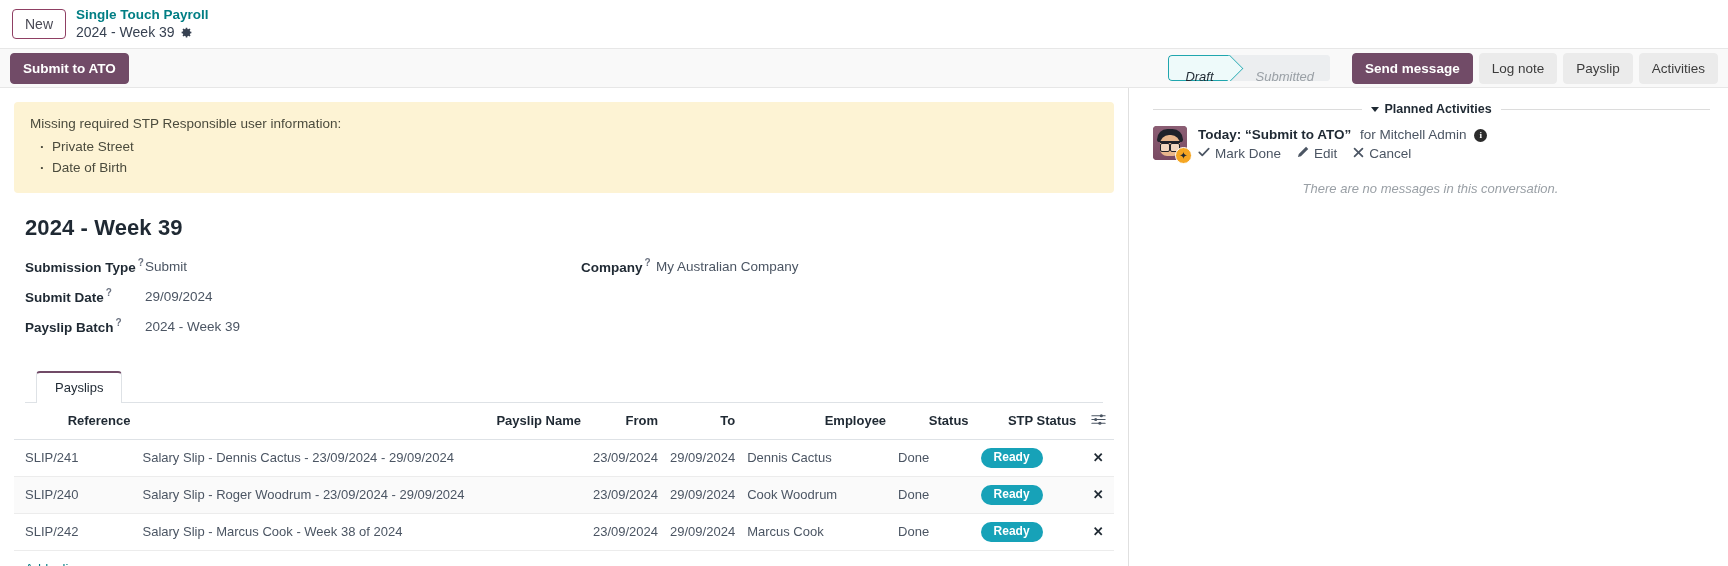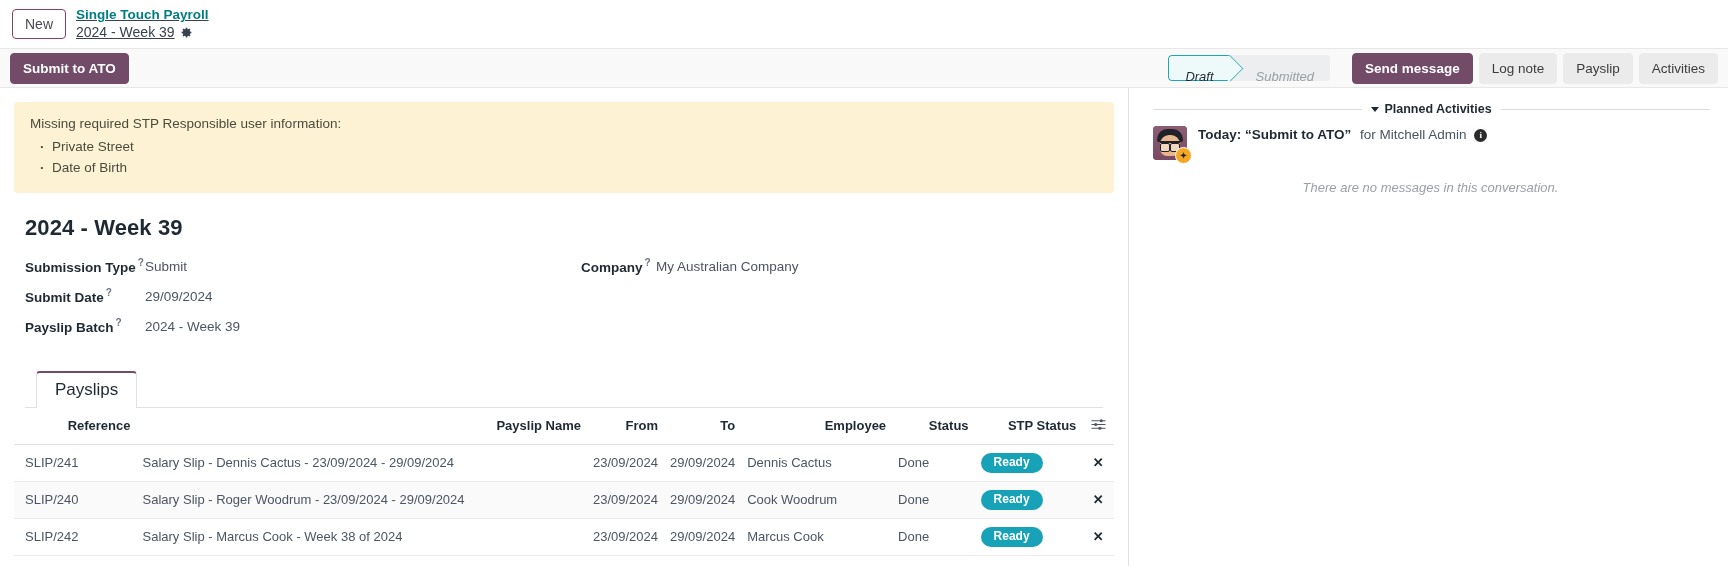--- a/index.html
+++ b/index.html
@@ -27,21 +27,21 @@
     border: 1px solid #8f3f63;
     color: #4a4a55;
     background: #ffffff;
     border-radius: 4px;
     padding: 4px 12px;
     font-size: 14px;
     line-height: 20px;
     cursor: pointer;
     font-family: "Liberation Sans", sans-serif;
   }
-  .bc-text { line-height: 1.2; text-decoration: underline; }
+  .bc-text { line-height: 1.2; }
   .bc-parent {
     color: #017e84;
     font-size: 13.5px;
     font-weight: 700;
     cursor: pointer;
     display: block;
     margin-bottom: 1px;
   }
   .bc-current-wrap { display: flex; align-items: center; gap: 5px; }
   .bc-current {
@@ -227,21 +227,21 @@
 
   
   .notebook { margin-top: 24px; }
   .tabs {
     display: flex;
     border-bottom: 1px solid #dee2e6;
     padding-left: 11px;
   }
   .tab {
     padding: 8px 18px 8px 18px;
-    font-size: 17px;
+    font-size: 13px;
     color: #1f2933;
     border: 1px solid transparent;
     border-bottom: none;
     margin-bottom: -1px;
     cursor: pointer;
     background: transparent;
   }
   .tab.active {
     background: #ffffff;
     border-color: #dee2e6;
@@ -615,18 +615,45 @@
         </span>
         <span class="badge-ico">✦</span>
       </div>
       <div class="act-body">
         <div class="act-line1">
           <span class="today">Today:</span>
           <span class="summary">“Submit to ATO”</span>
           <span class="forwho">for Mitchell Admin</span>
           <span class="info-ico">i</span>
         </div>
+        <div class="act-line2">
+          <a class="act-link">
+            <span>
+              <svg viewBox="0 0 14 14" width="12" height="12" fill="none" stroke="#4b5563" stroke-width="2" stroke-linecap="round" stroke-linejoin="round">
+                  <polyline points="1.5,7.5 5,11 12.5,3"></polyline>
+                </svg>
+            </span>
+            <span>Mark Done</span>
+          </a>
+          <a class="act-link">
+            <span>
+              <svg viewBox="0 0 14 14" width="12" height="12" fill="#4b5563">
+                  <path d="M10.6 0.9 13.1 3.4 4.6 11.9 1.1 12.9 2.1 9.4z"></path>
+                </svg>
+            </span>
+            <span>Edit</span>
+          </a>
+          <a class="act-link">
+            <span>
+              <svg viewBox="0 0 14 14" width="11" height="11" fill="none" stroke="#4b5563" stroke-width="2.2" stroke-linecap="round">
+                  <line x1="2" y1="2" x2="12" y2="12"></line>
+                  <line x1="12" y1="2" x2="2" y2="12"></line>
+                </svg>
+            </span>
+            <span>Cancel</span>
+          </a>
+        </div>
       </div>
     </div>
 
     <div class="empty-msg">There are no messages in this conversation.</div>
   </div>
 </div>
 
 </body></html>

